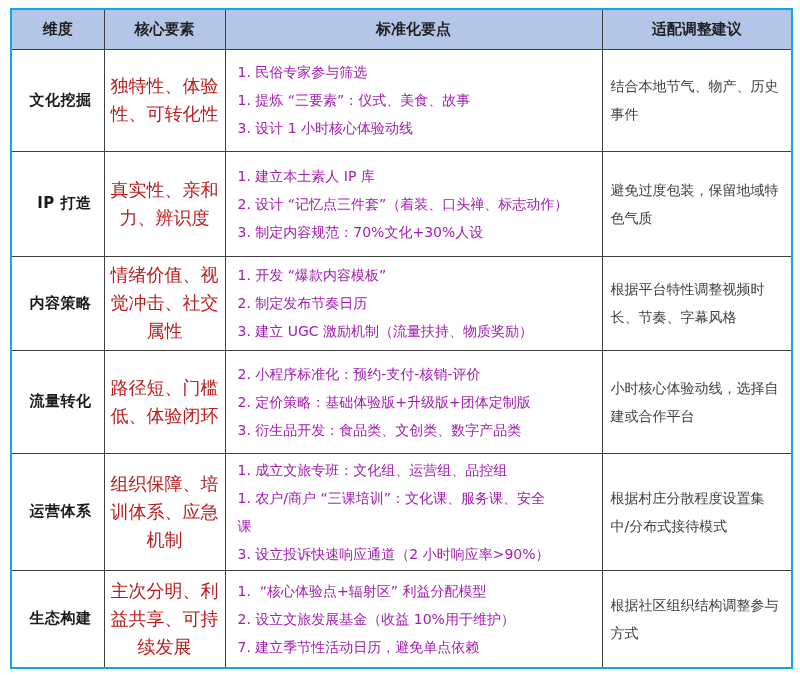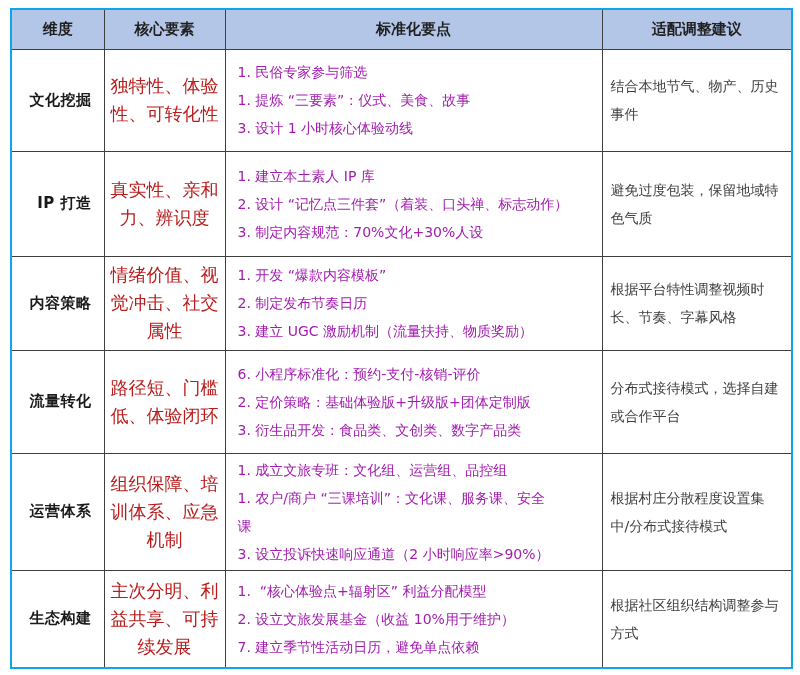--- a/index.html
+++ b/index.html
@@ -132,25 +132,25 @@
           <div class="point">1. 开发 “爆款内容模板”</div>
           <div class="point">2. 制定发布节奏日历</div>
           <div class="point">3. 建立 UGC 激励机制（流量扶持、物质奖励）</div>
         </td>
         <td class="suggest">根据平台特性调整视频时长、节奏、字幕风格</td>
       </tr>
       <tr>
         <td class="dim">流量转化</td>
         <td class="core">路径短、门槛低、体验闭环</td>
         <td class="points">
-          <div class="point">6. 小程序标准化：预约-支付-核销-评价</div>
+          <div class="point">2. 小程序标准化：预约-支付-核销-评价</div>
           <div class="point">2. 定价策略：基础体验版+升级版+团体定制版</div>
           <div class="point">3. 衍生品开发：食品类、文创类、数字产品类</div>
         </td>
-        <td class="suggest">分布式接待模式，选择自建或合作平台</td>
+        <td class="suggest">小时核心体验动线，选择自建或合作平台</td>
       </tr>
       <tr>
         <td class="dim">运营体系</td>
         <td class="core">组织保障、培训体系、应急机制</td>
         <td class="points">
           <div class="point">1. 成立文旅专班：文化组、运营组、品控组</div>
           <div class="point">1. 农户/商户 “三课培训”：文化课、服务课、安全
 课</div>
           <div class="point">3. 设立投诉快速响应通道（2 小时响应率&gt;90%）</div>
         </td>

